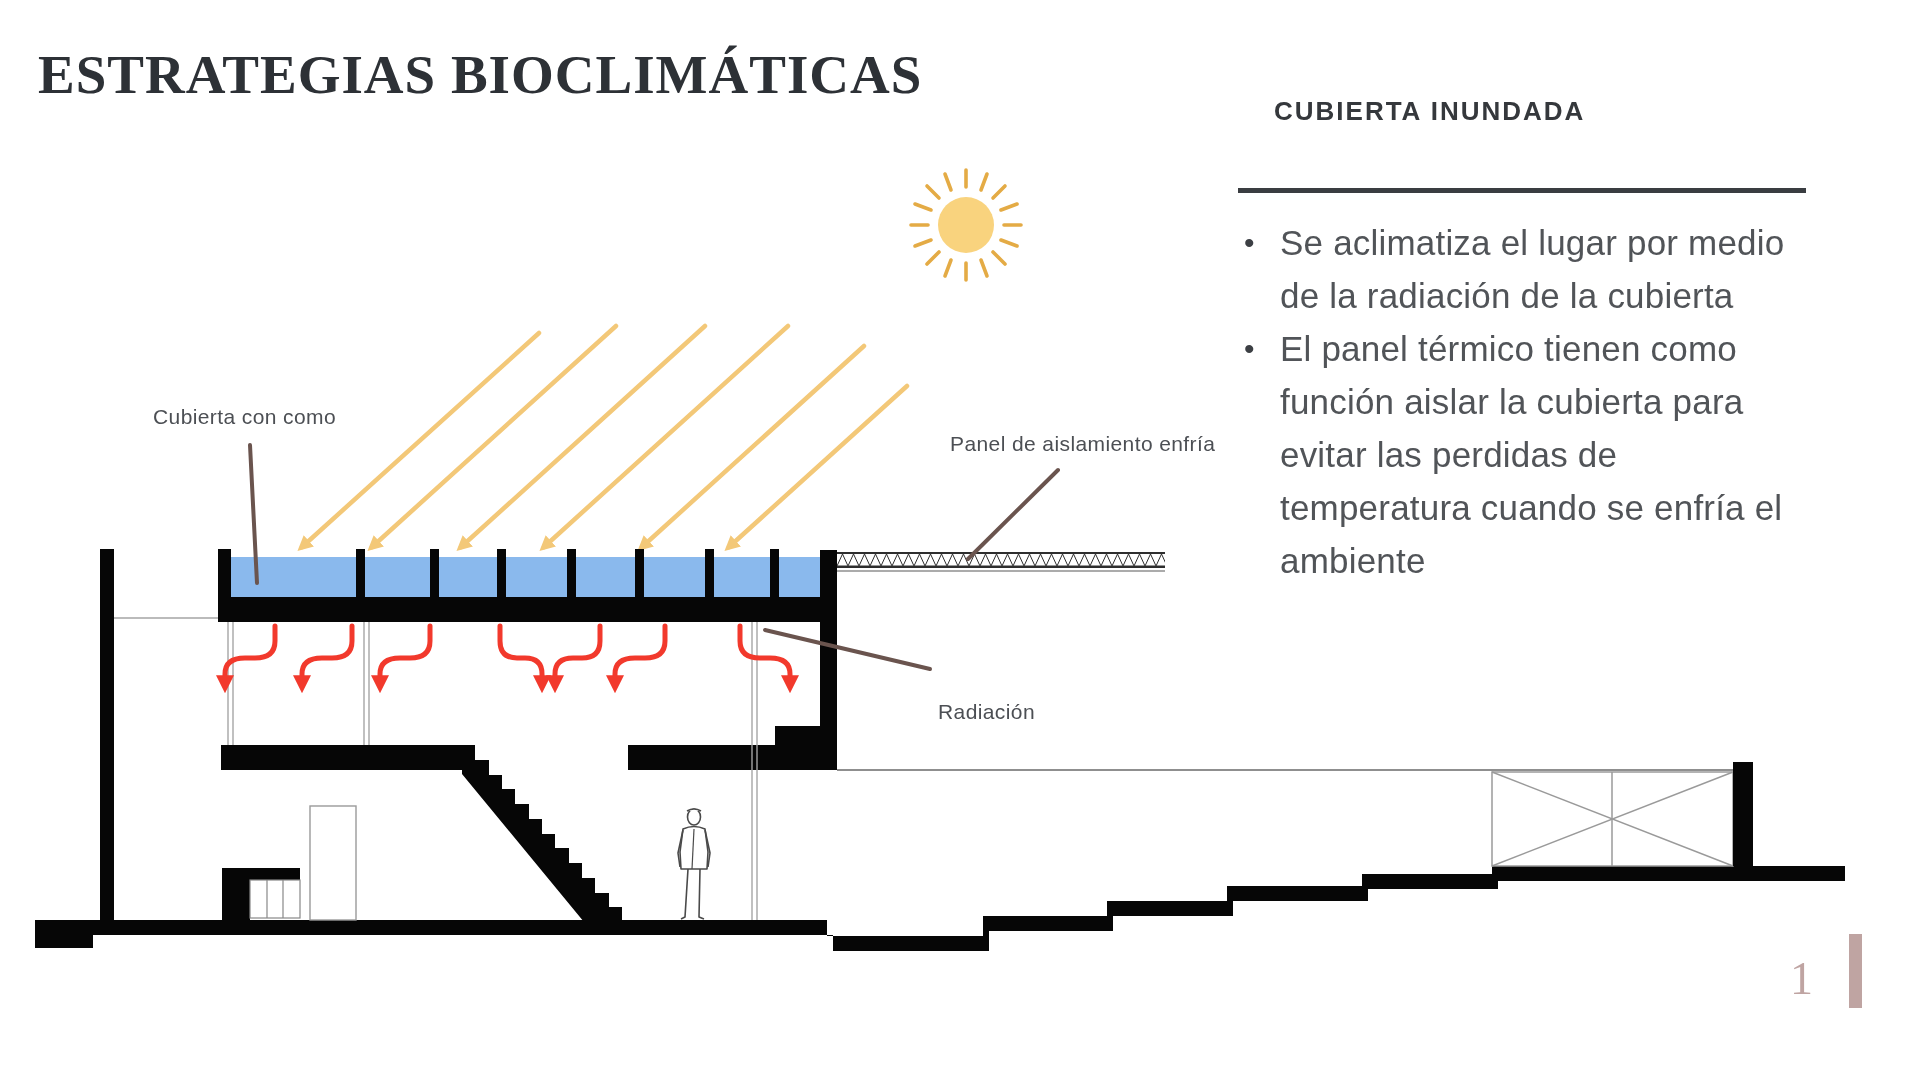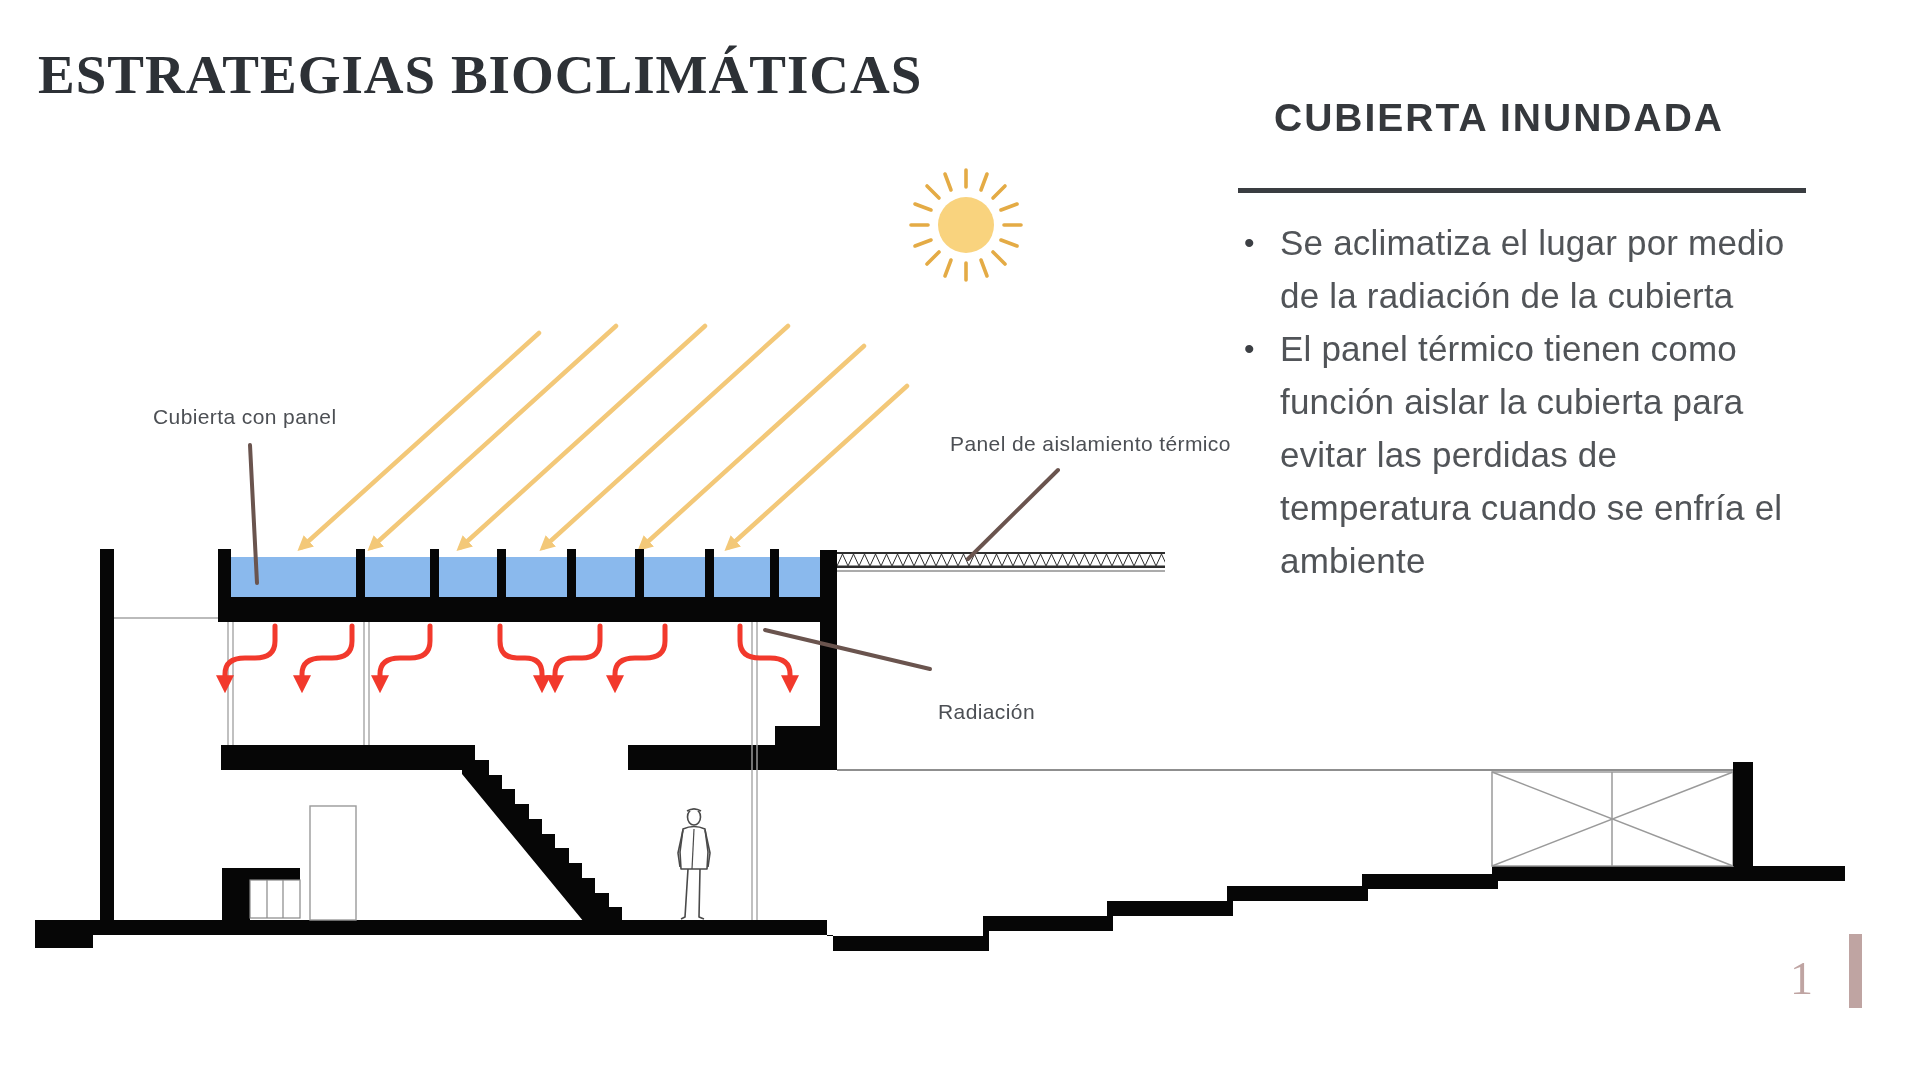--- a/index.html
+++ b/index.html
@@ -3,21 +3,21 @@
 <meta charset="utf-8">
 <style>
   html,body{margin:0;padding:0;background:#ffffff;}
   #slide{position:relative;width:1920px;height:1008px;background:#ffffff;overflow:hidden;
          font-family:"Liberation Sans", sans-serif;}
   #diagram{position:absolute;left:0;top:0;width:1920px;height:1080px;}
   .slide-title{position:absolute;left:38px;top:40px;width:900px;
          font-family:"Liberation Serif", serif;font-weight:bold;font-size:55px;
          letter-spacing:1px;color:#2d3136;line-height:70px;}
   .panel-heading{position:absolute;left:1274px;top:96px;width:600px;
-         font-weight:bold;font-size:39px;letter-spacing:2px;color:#35383c;}
+         font-weight:bold;font-size:26px;letter-spacing:2px;color:#35383c;}
   .panel-rule{position:absolute;left:1238px;top:188px;width:568px;height:5px;background:#3a3d41;}
   .bullets{position:absolute;left:1244px;top:216px;width:560px;}
   .bullet{display:flex;align-items:flex-start;color:#515458;font-size:35px;line-height:53px;letter-spacing:0.2px;}
   .bullet .dot{width:36px;flex:0 0 36px;font-size:30px;line-height:53px;color:#3c3f44;}
   .bullet .btxt{flex:1 1 auto;max-width:515px;}
   .diagram-label{position:absolute;color:#4c4f54;font-size:21px;letter-spacing:0.4px;white-space:nowrap;}
   #label-water{left:153px;top:405px;}
   #label-panel{left:950px;top:432px;}
   #label-radiation{left:938px;top:655px;margin-top:45px;}
   .page-num{position:absolute;left:1790px;top:952px;font-family:"Liberation Serif", serif;
@@ -172,21 +172,21 @@
     <div class="bullet">
       <span class="dot">•</span>
       <span class="btxt">Se aclimatiza el lugar por medio de la radiación de la cubierta</span>
     </div>
     <div class="bullet">
       <span class="dot">•</span>
       <span class="btxt">El panel térmico tienen como función aislar la cubierta para evitar las perdidas de temperatura cuando se enfría el ambiente</span>
     </div>
   </div>
 
-  <div class="diagram-label" id="label-water">Cubierta con panel</div>
-  <div class="diagram-label" id="label-panel">Panel de aislamiento térmico</div>
+  <div class="diagram-label" id="label-water">Cubierta con como</div>
+  <div class="diagram-label" id="label-panel">Panel de aislamiento enfría</div>
   <div class="diagram-label" id="label-radiation">Radiación</div>
 
   <div class="page-num">1</div>
   <div class="bracket-v"></div>
   <div class="bracket-h"></div>
 
 </div>
 
 </body></html>

